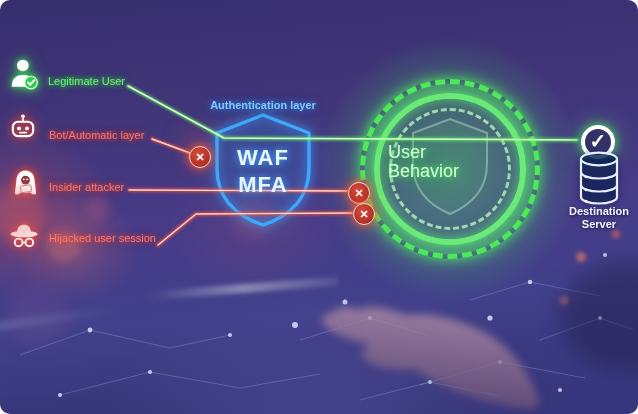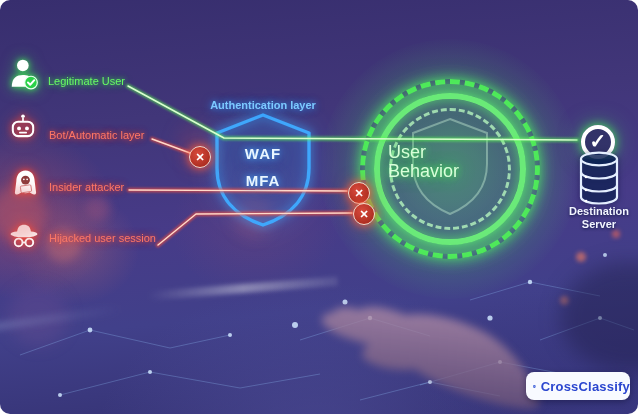--- a/index.html
+++ b/index.html
@@ -12,21 +12,21 @@
       radial-gradient(260px 200px at 96% 100%, rgba(60,60,140,.5), transparent 75%),
       linear-gradient(175deg,#372e6e 0%,#413679 28%,#473b88 52%,#41408a 72%,#333070 100%);}
   .layer{position:absolute;inset:0;}
   .bokeh{position:absolute;border-radius:50%;}
   .abs{position:absolute;}
   .glowtext-green{color:#68fa64;text-shadow:0 0 5px rgba(60,250,70,.9),0 0 11px rgba(60,250,70,.45);}
   .glowtext-red{color:#ff7765;text-shadow:0 0 5px rgba(255,70,45,.9),0 0 11px rgba(255,70,45,.45);}
   .actor-label{font-size:11px;font-weight:400;white-space:nowrap;}
   .layer-label{font-size:11px;font-weight:700;text-align:center;white-space:nowrap;}
   .auth-label{color:#7cc9ff;text-shadow:0 0 6px rgba(50,150,255,.85),0 0 12px rgba(50,150,255,.4);text-align:center;}
-  .shield-word{position:absolute;width:100px;left:213px;text-align:center;font-size:15px;font-weight:600;
+  .shield-word{position:absolute;width:100px;left:213px;text-align:center;font-size:22px;font-weight:600;
     letter-spacing:1px;color:#e9f6ff;text-shadow:0 0 7px rgba(70,170,255,.95),0 0 14px rgba(70,170,255,.55);}
   .xbadge{position:absolute;width:20px;height:20px;border-radius:50%;
     background:radial-gradient(circle at 40% 35%, #d84a3c, #9d2418);
     border:1.5px solid #ffd6c4;box-shadow:0 0 8px rgba(255,90,55,.95),0 0 16px rgba(255,90,55,.5);
     color:#fff;font-size:11px;font-weight:700;display:flex;align-items:center;justify-content:center;z-index:7;}
   .ring{position:absolute;border-radius:50%;}
   .uba-text{position:absolute;left:388px;top:143px;width:124px;z-index:8;
     font-size:18px;line-height:19px;font-weight:500;color:#d9ffda;
     text-shadow:0 0 7px rgba(70,240,90,.95),0 0 16px rgba(70,240,90,.6);}
   .dest-label{position:absolute;left:566px;top:205px;width:66px;text-align:center;z-index:7;
@@ -203,22 +203,14 @@
       <circle cx="7" cy="26" r="1.3" fill="#fff"></circle>
       <circle cx="7" cy="39" r="1.3" fill="#fff"></circle>
       <circle cx="7" cy="50" r="1.3" fill="#fff"></circle>
     </svg>
     <div class="dest-label">
       <div>Destination</div>
       <div>Server</div>
     </div>
   </div>
 
-  <div class="logo-pill">
-    <svg width="19" height="21" viewBox="0 0 19 21">
-      <path d="M9.5,0.5 L18.3,4 L18.3,12 C18.3,16.5 14.8,19.3 9.5,20.7 C4.2,19.3 0.7,16.5 0.7,12 L0.7,4 Z" fill="#2d52d8"></path>
-      <circle cx="7.3" cy="10.8" r="3.1" fill="none" stroke="#fff" stroke-width="1.5"></circle>
-      <circle cx="11.7" cy="9.2" r="3.1" fill="none" stroke="#fff" stroke-width="1.5"></circle>
-    </svg>
-    <span class="logo-text">CrossClassify</span>
-  </div>
 
 </div>
 
 </body></html>

